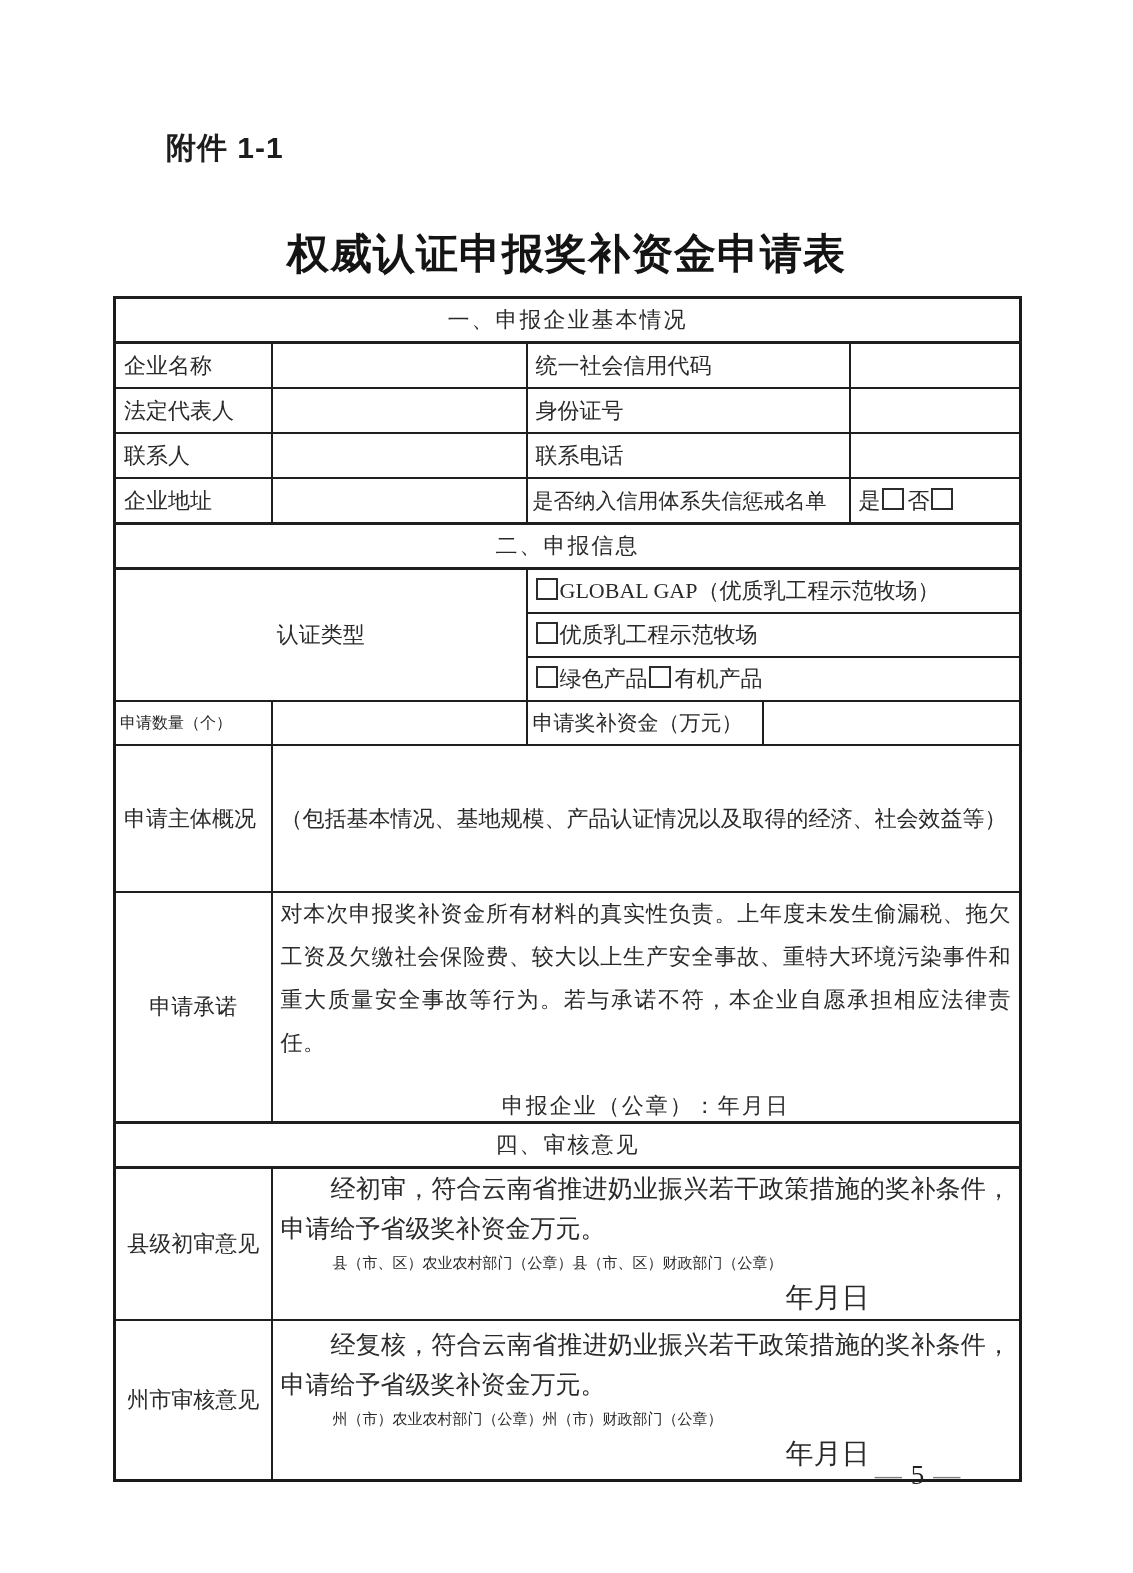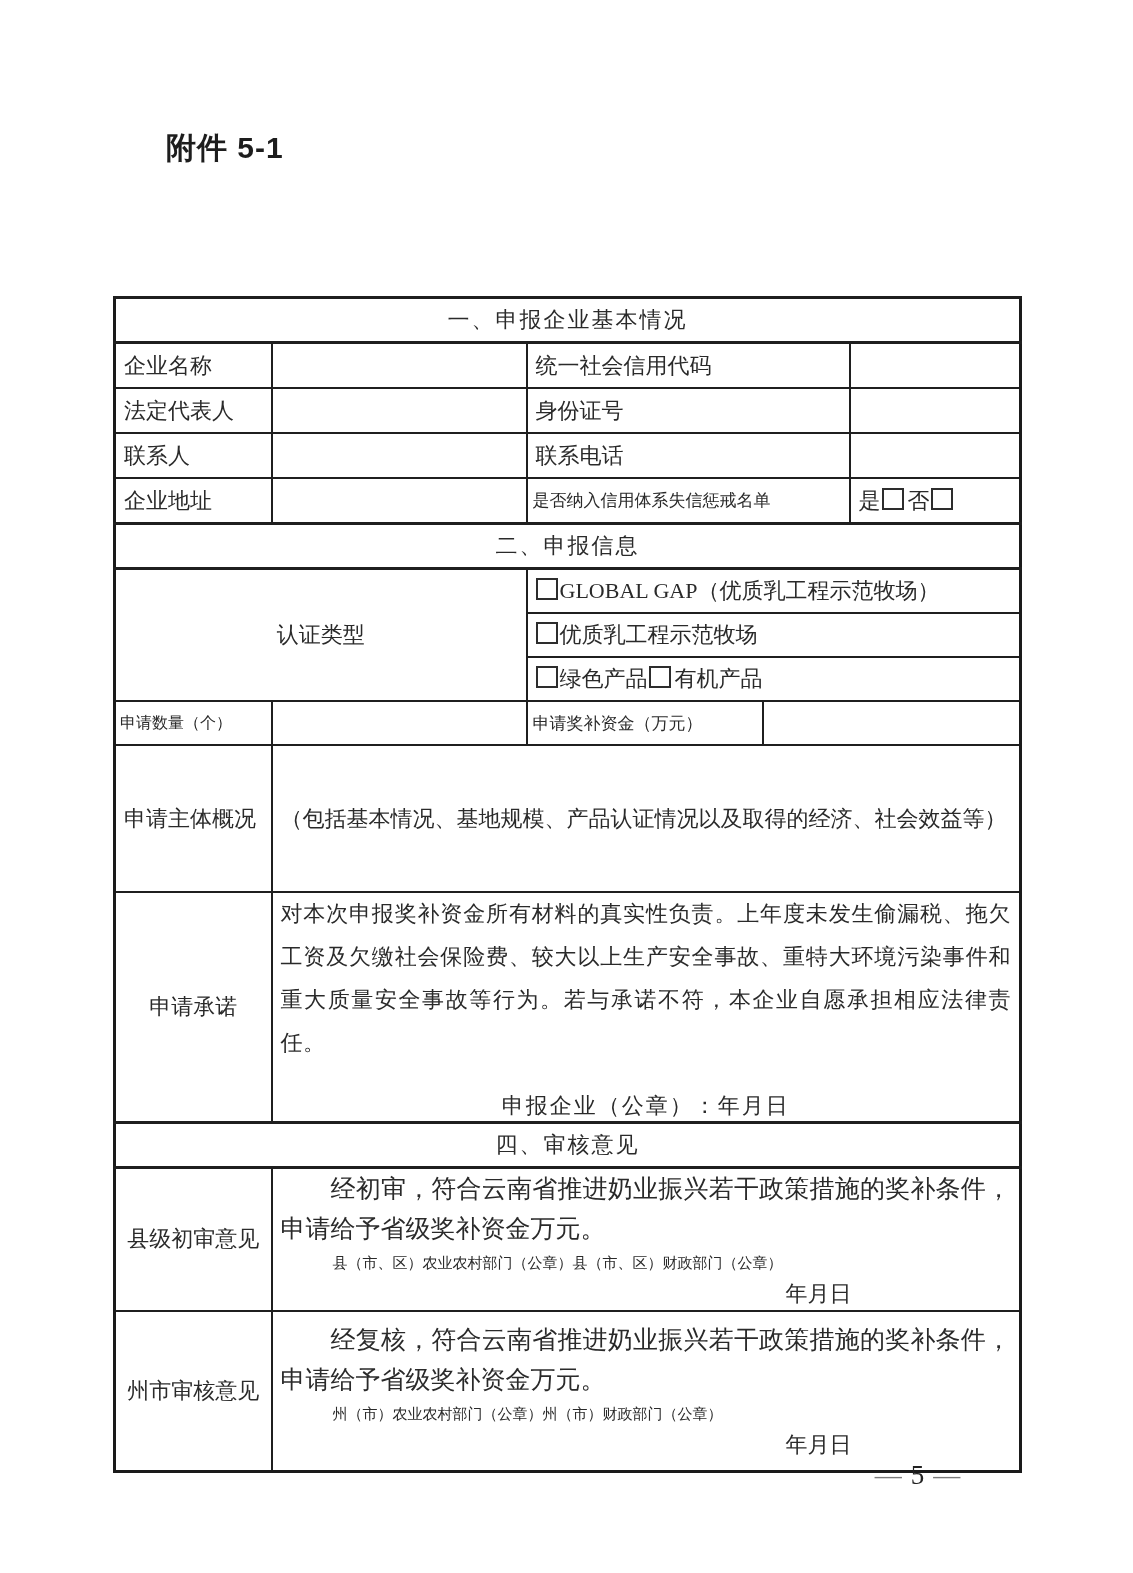--- a/index.html
+++ b/index.html
@@ -55,21 +55,21 @@
     border-bottom-width: 3px;
     text-align: center;
     height: 42px;
     letter-spacing: 2px;
   }
   tr.r43 td { height: 43px; }
   tr.r42 td { height: 42px; }
   td.center { text-align: center; }
   td.top { vertical-align: top; }
   .tight  { font-size: 16px; padding: 0 4px !important; }
-  .tight2 { font-size: 17px; padding: 0 5px !important; }
+  .tight2 { font-size: 21px; padding: 0 5px !important; }
   .cb {
     display: inline-block;
     width: 18px;
     height: 18px;
     border: 2px solid #2d2d2d;
     vertical-align: -2px;
     margin: 0 4px 0 1px;
     background: #fff;
   }
   .cb.lead { margin: 0 2px 0 0; }
@@ -99,40 +99,41 @@
   .review-sign {
     margin: 2px 0 0 0;
     padding-left: 52px;
     line-height: 1.6;
     font-size: 15px;
   }
   .review-date {
     margin: 2px 0 0 0;
     padding-left: 505px;
     line-height: 1.5;
-    font-size: 22px;
+    font-size: 28px;
   }
   .pagenum {
     position: absolute;
     left: 855px;
     top: 1460px;
     width: 125px;
     text-align: center;
     font-size: 27px;
     color: #222;
   }
   .pagenum .dash { color: #7a7a7a; padding: 0 9px; }
 </style>
 </head>
 <body>
 
 <div class="page">
 
-  <div class="attachment">附件 5-1</div>
-
+  <div class="attachment">附件 1-1</div>
+
+  <div class="doc-title">权威认证申报奖补资金申请表</div>
 
   <table class="form">
     <colgroup>
       <col style="width:157px">
       <col style="width:255px">
       <col style="width:236px">
       <col style="width:87px">
       <col style="width:171px">
     </colgroup>
 

